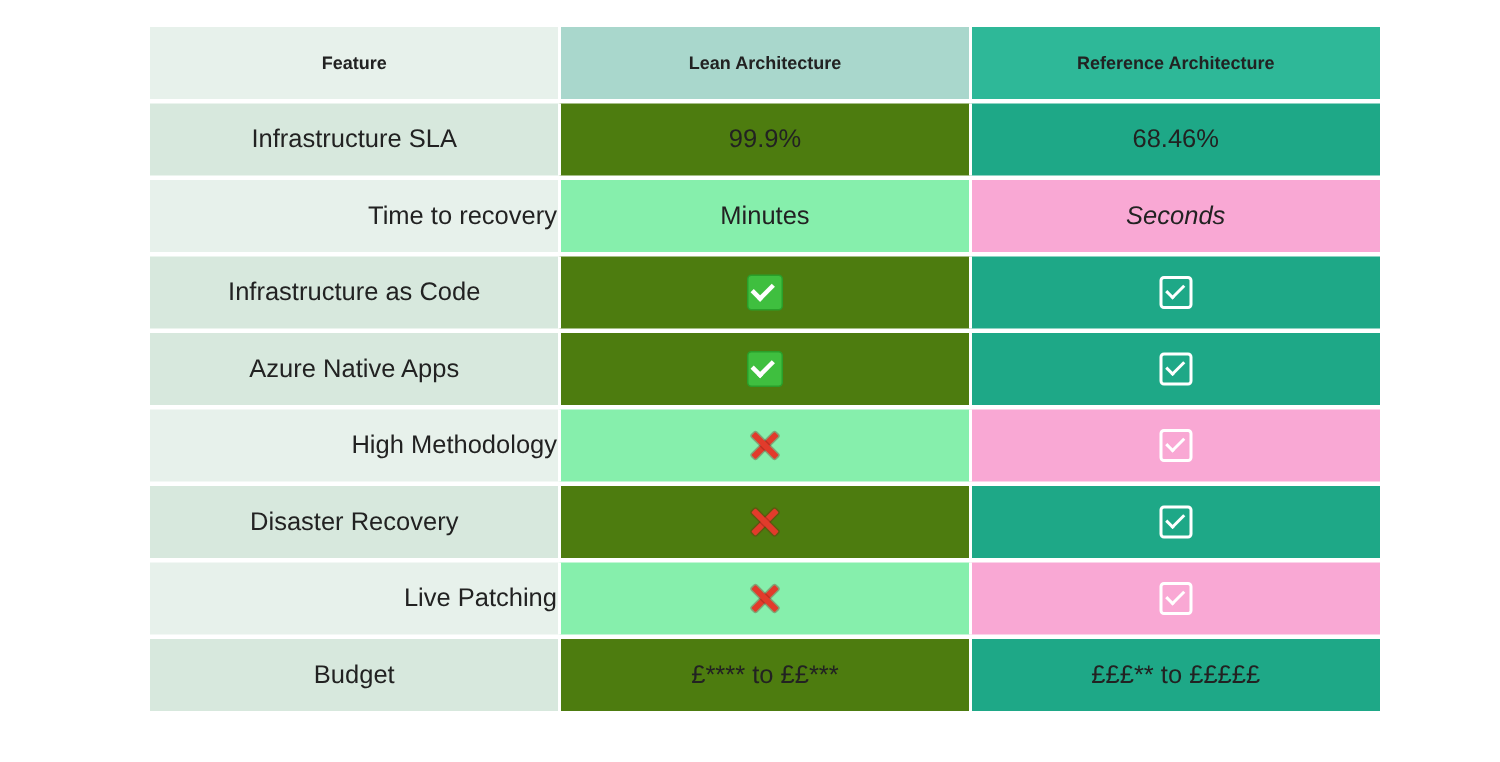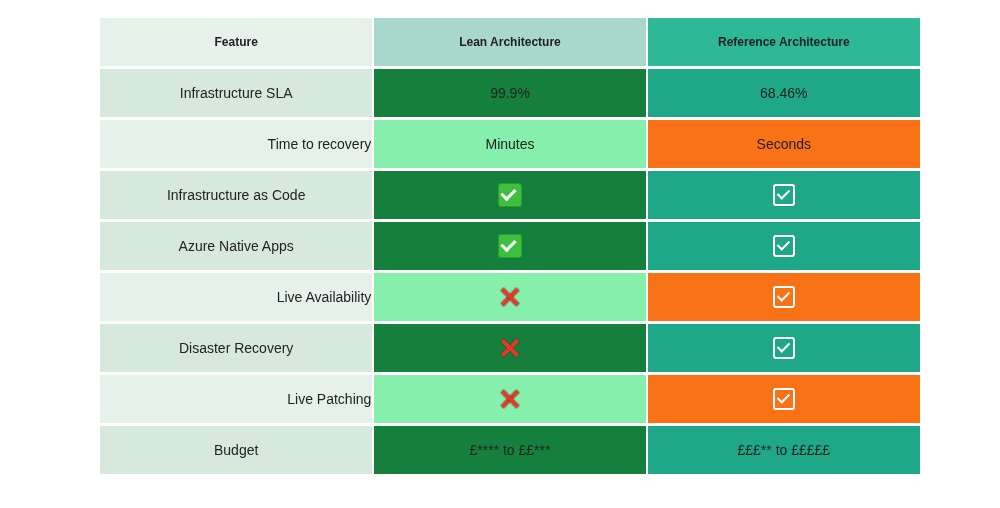--- a/index.html
+++ b/index.html
@@ -15,43 +15,43 @@
   }
   table {
     width: 100%;
     border-collapse: collapse;
     table-layout: fixed;
   }
   th, td {
     text-align: center;
     vertical-align: middle;
     height: 46px;
-    font-size: 14px;
+    font-size: 17px;
     color: #222;
     border-right: 2px solid #ffffff;
     border-bottom: 3px solid #ffffff;
   }
   th {
     font-weight: 700;
     font-size: 12px;
   }
   th:last-child, td:last-child { border-right: none; }
 
   
   .h-feature { background: #e7f1eb; }
   .h-lean    { background: #a9d7cc; }
   .h-ref     { background: #2eb898; margin-left: 34px; }
 
   
   .c-feature.odd  { background: #d7e8dd; }
   .c-feature.even { background: #e7f1eb; text-align: right; }
-  .c-lean.odd     { background: #15803d; }
+  .c-lean.odd     { background: #4d7c0f; }
   .c-lean.even    { background: #86efac; }
   .c-ref.odd      { background: #1ea887; }
-  .c-ref.even     { background: #f97316; }
+  .c-ref.even     { background: #f9a8d4; font-style: italic; }
 
   
   .ico {
     display: inline-block;
     width: 22px;
     height: 22px;
     vertical-align: middle;
   }
   
   .check-green {
@@ -130,21 +130,21 @@
           <td class="c-feature odd">Infrastructure as Code</td>
           <td class="c-lean odd"><span class="ico check-green"></span></td>
           <td class="c-ref odd"><span class="ico check-outline"></span></td>
         </tr>
         <tr>
           <td class="c-feature odd">Azure Native Apps</td>
           <td class="c-lean odd"><span class="ico check-green"></span></td>
           <td class="c-ref odd"><span class="ico check-outline"></span></td>
         </tr>
         <tr>
-          <td class="c-feature even">Live Availability</td>
+          <td class="c-feature even">High Methodology</td>
           <td class="c-lean even"><span class="ico cross-red"></span></td>
           <td class="c-ref even"><span class="ico check-outline"></span></td>
         </tr>
         <tr>
           <td class="c-feature odd">Disaster Recovery</td>
           <td class="c-lean odd"><span class="ico cross-red"></span></td>
           <td class="c-ref odd"><span class="ico check-outline"></span></td>
         </tr>
         <tr>
           <td class="c-feature even">Live Patching</td>

